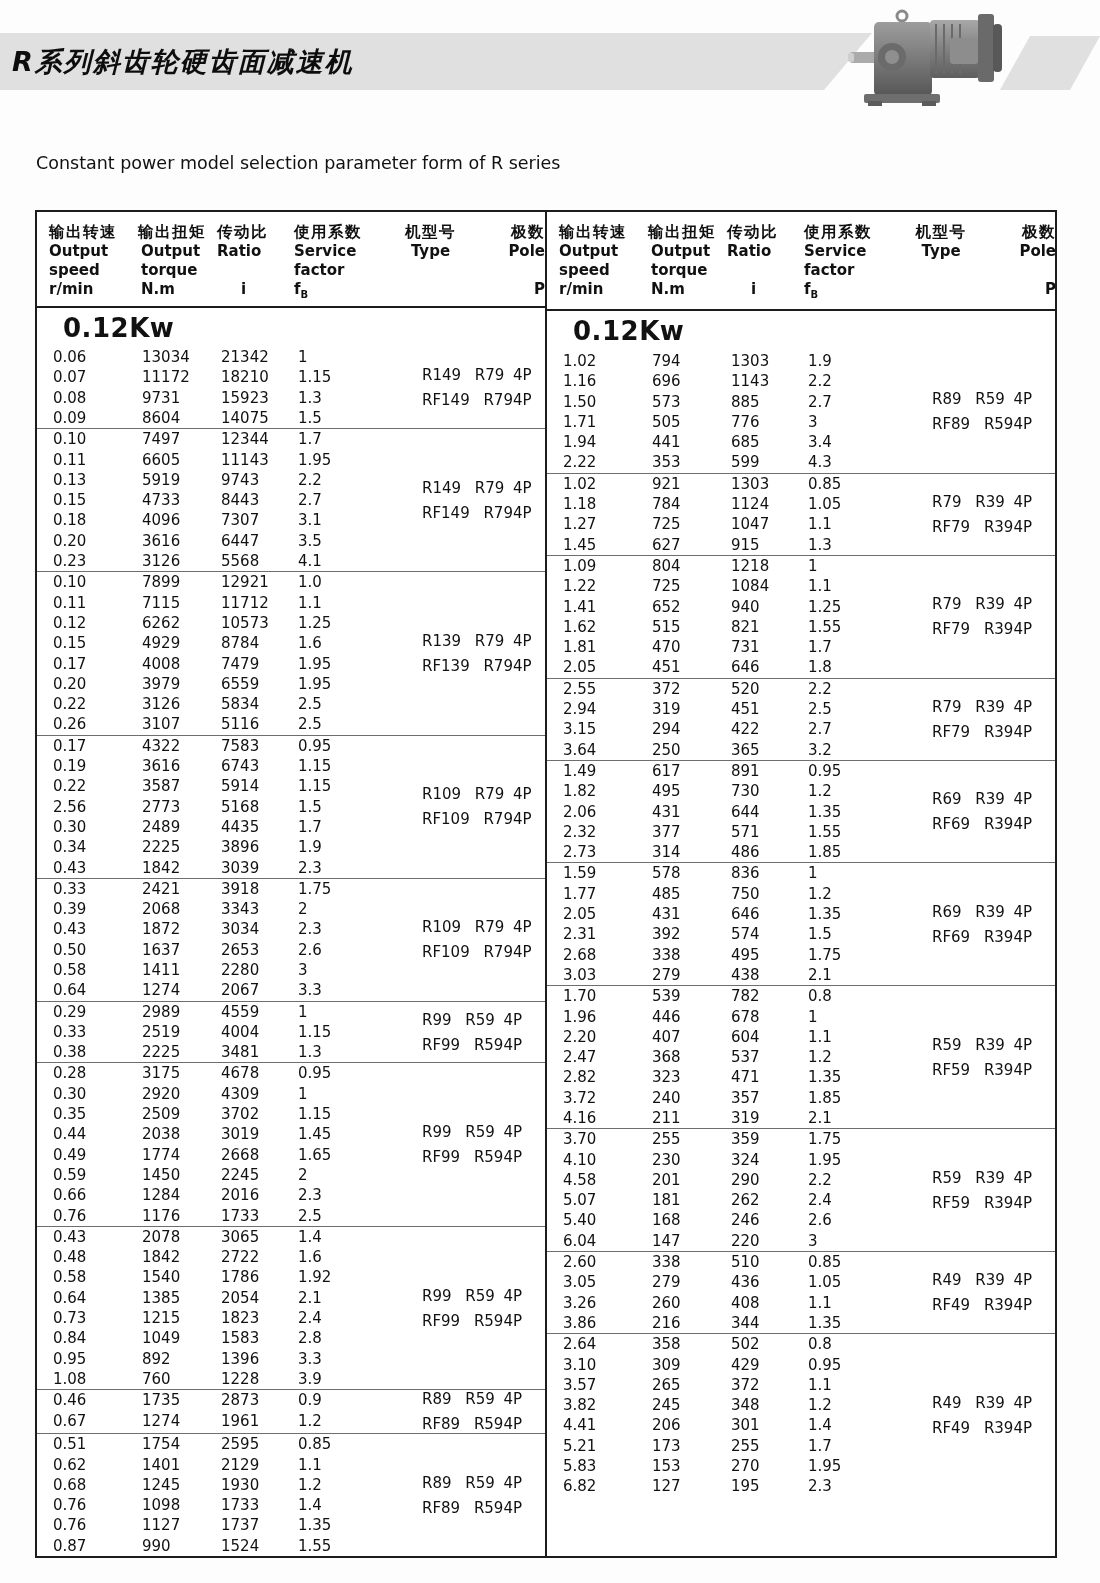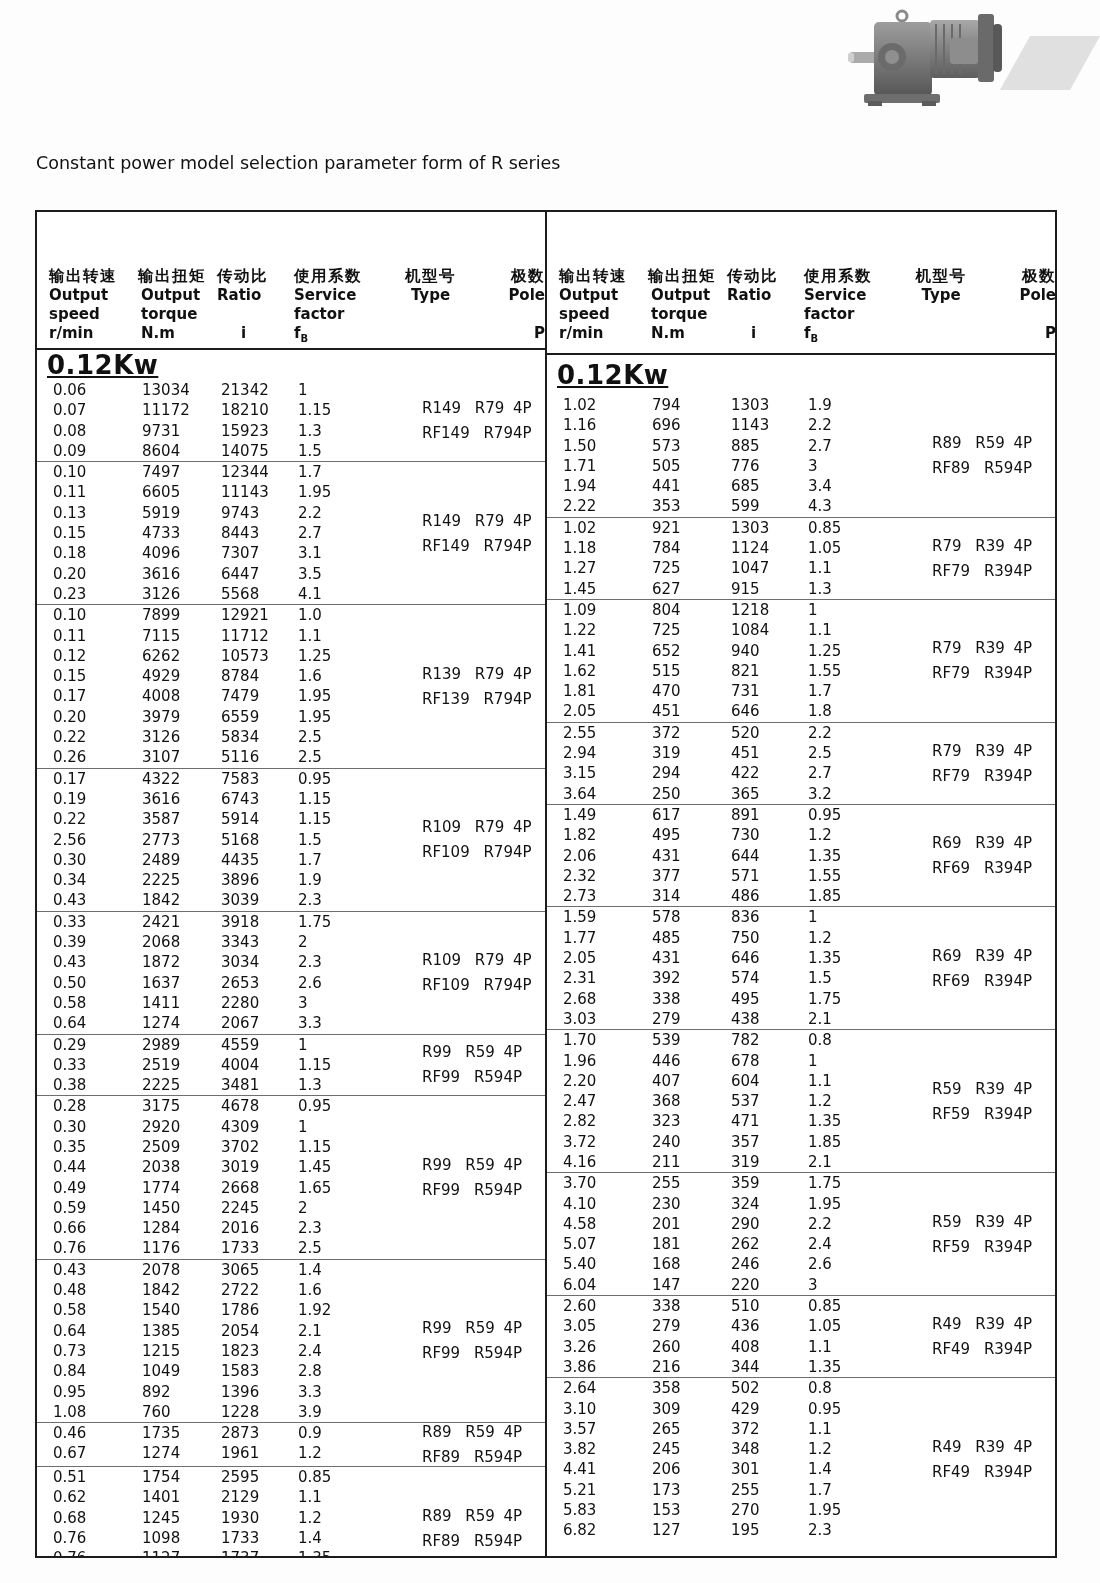--- a/index.html
+++ b/index.html
@@ -15,50 +15,53 @@
   .motor{position:absolute;top:0px;left:846px;}
   
   .title-zh{position:absolute;top:118px;left:36px;margin:0;font-size:23px;font-weight:bold;letter-spacing:1px;}
   .title-en{position:absolute;top:153px;left:36px;font-size:17.5px;font-weight:500;}
   
   .ptable{position:absolute;top:210px;left:35px;width:1022px;height:1348px;border:2px solid #1c1c1c;
         display:flex;box-sizing:border-box;background:#fff;overflow:hidden;}
   .half{width:510px;display:flex;flex-direction:column;box-sizing:border-box;}
   .half.left{border-right:2px solid #1c1c1c;}
   .thead{height:99px;border-bottom:2px solid #1c1c1c;display:flex;box-sizing:border-box;
-        padding:11px 0 0 12px;margin-top:44px;}
+        padding:11px 0 0 12px;}
   .hc{line-height:19px;}
   .hc .zh{font-size:15.5px;font-weight:bold;letter-spacing:1.5px;white-space:nowrap;}
   .hc .en{font-size:15px;font-weight:600;min-height:19px;white-space:nowrap;}
   .c-speed{width:89px;}
   .c-torque{width:79px;}
   .c-torque .en{padding-left:3px;}
   .c-ratio{width:77px;}
   .c-ratio .unit{padding-left:24px;}
   .c-factor{width:88px;}
   .c-factor .unit sub{font-size:10px;}
   .c-type{flex:1;text-align:center;}
   .c-pole{width:66px;text-align:right;padding-right:0;}
-  .kw{height:40px;display:flex;align-items:center;padding-left:10px;
-        font-size:26px;font-weight:bold;letter-spacing:0.5px;text-decoration:underline;}
+  .kw{height:40px;display:flex;align-items:center;padding-left:26px;
+        font-size:26px;font-weight:bold;letter-spacing:0.5px;}
   .blocks{flex:1;display:flex;flex-direction:column;}
   .block{display:flex;border-top:1px solid #6e6e6e;gap:44px;}
   .block:first-child{border-top:none;}
   .rows{display:grid;grid-template-columns:89px 79px 77px 80px;padding-left:16px;align-content:start;}
   .cell{height:20.3px;line-height:20.3px;font-size:15px;}
   .typebox{flex:1;display:flex;flex-direction:column;justify-content:center;gap:7px;padding-right:24px;}
   .typeline{display:flex;justify-content:space-between;font-size:15px;line-height:18px;}
   .type-label{word-spacing:9px;white-space:nowrap;}
   .pole-label{white-space:nowrap;}
 </style>
 </head>
 <body>
 
 <div class="page">
 
+  <div class="banner-strip">
+    <span class="banner-title">R系列斜齿轮硬齿面减速机</span>
+  </div>
   <div class="banner-right"></div>
 
   <svg class="motor" width="170" height="116" viewBox="0 0 170 116">
     <defs>
       <linearGradient id="gh" x1="0" y1="0" x2="0" y2="1">
         <stop offset="0" stop-color="#9d9d9d"></stop>
           <stop offset="0.5" stop-color="#7a7a7a"></stop>
           <stop offset="1" stop-color="#565656"></stop>
       </linearGradient>
       <linearGradient id="gm" x1="0" y1="0" x2="0" y2="1">

